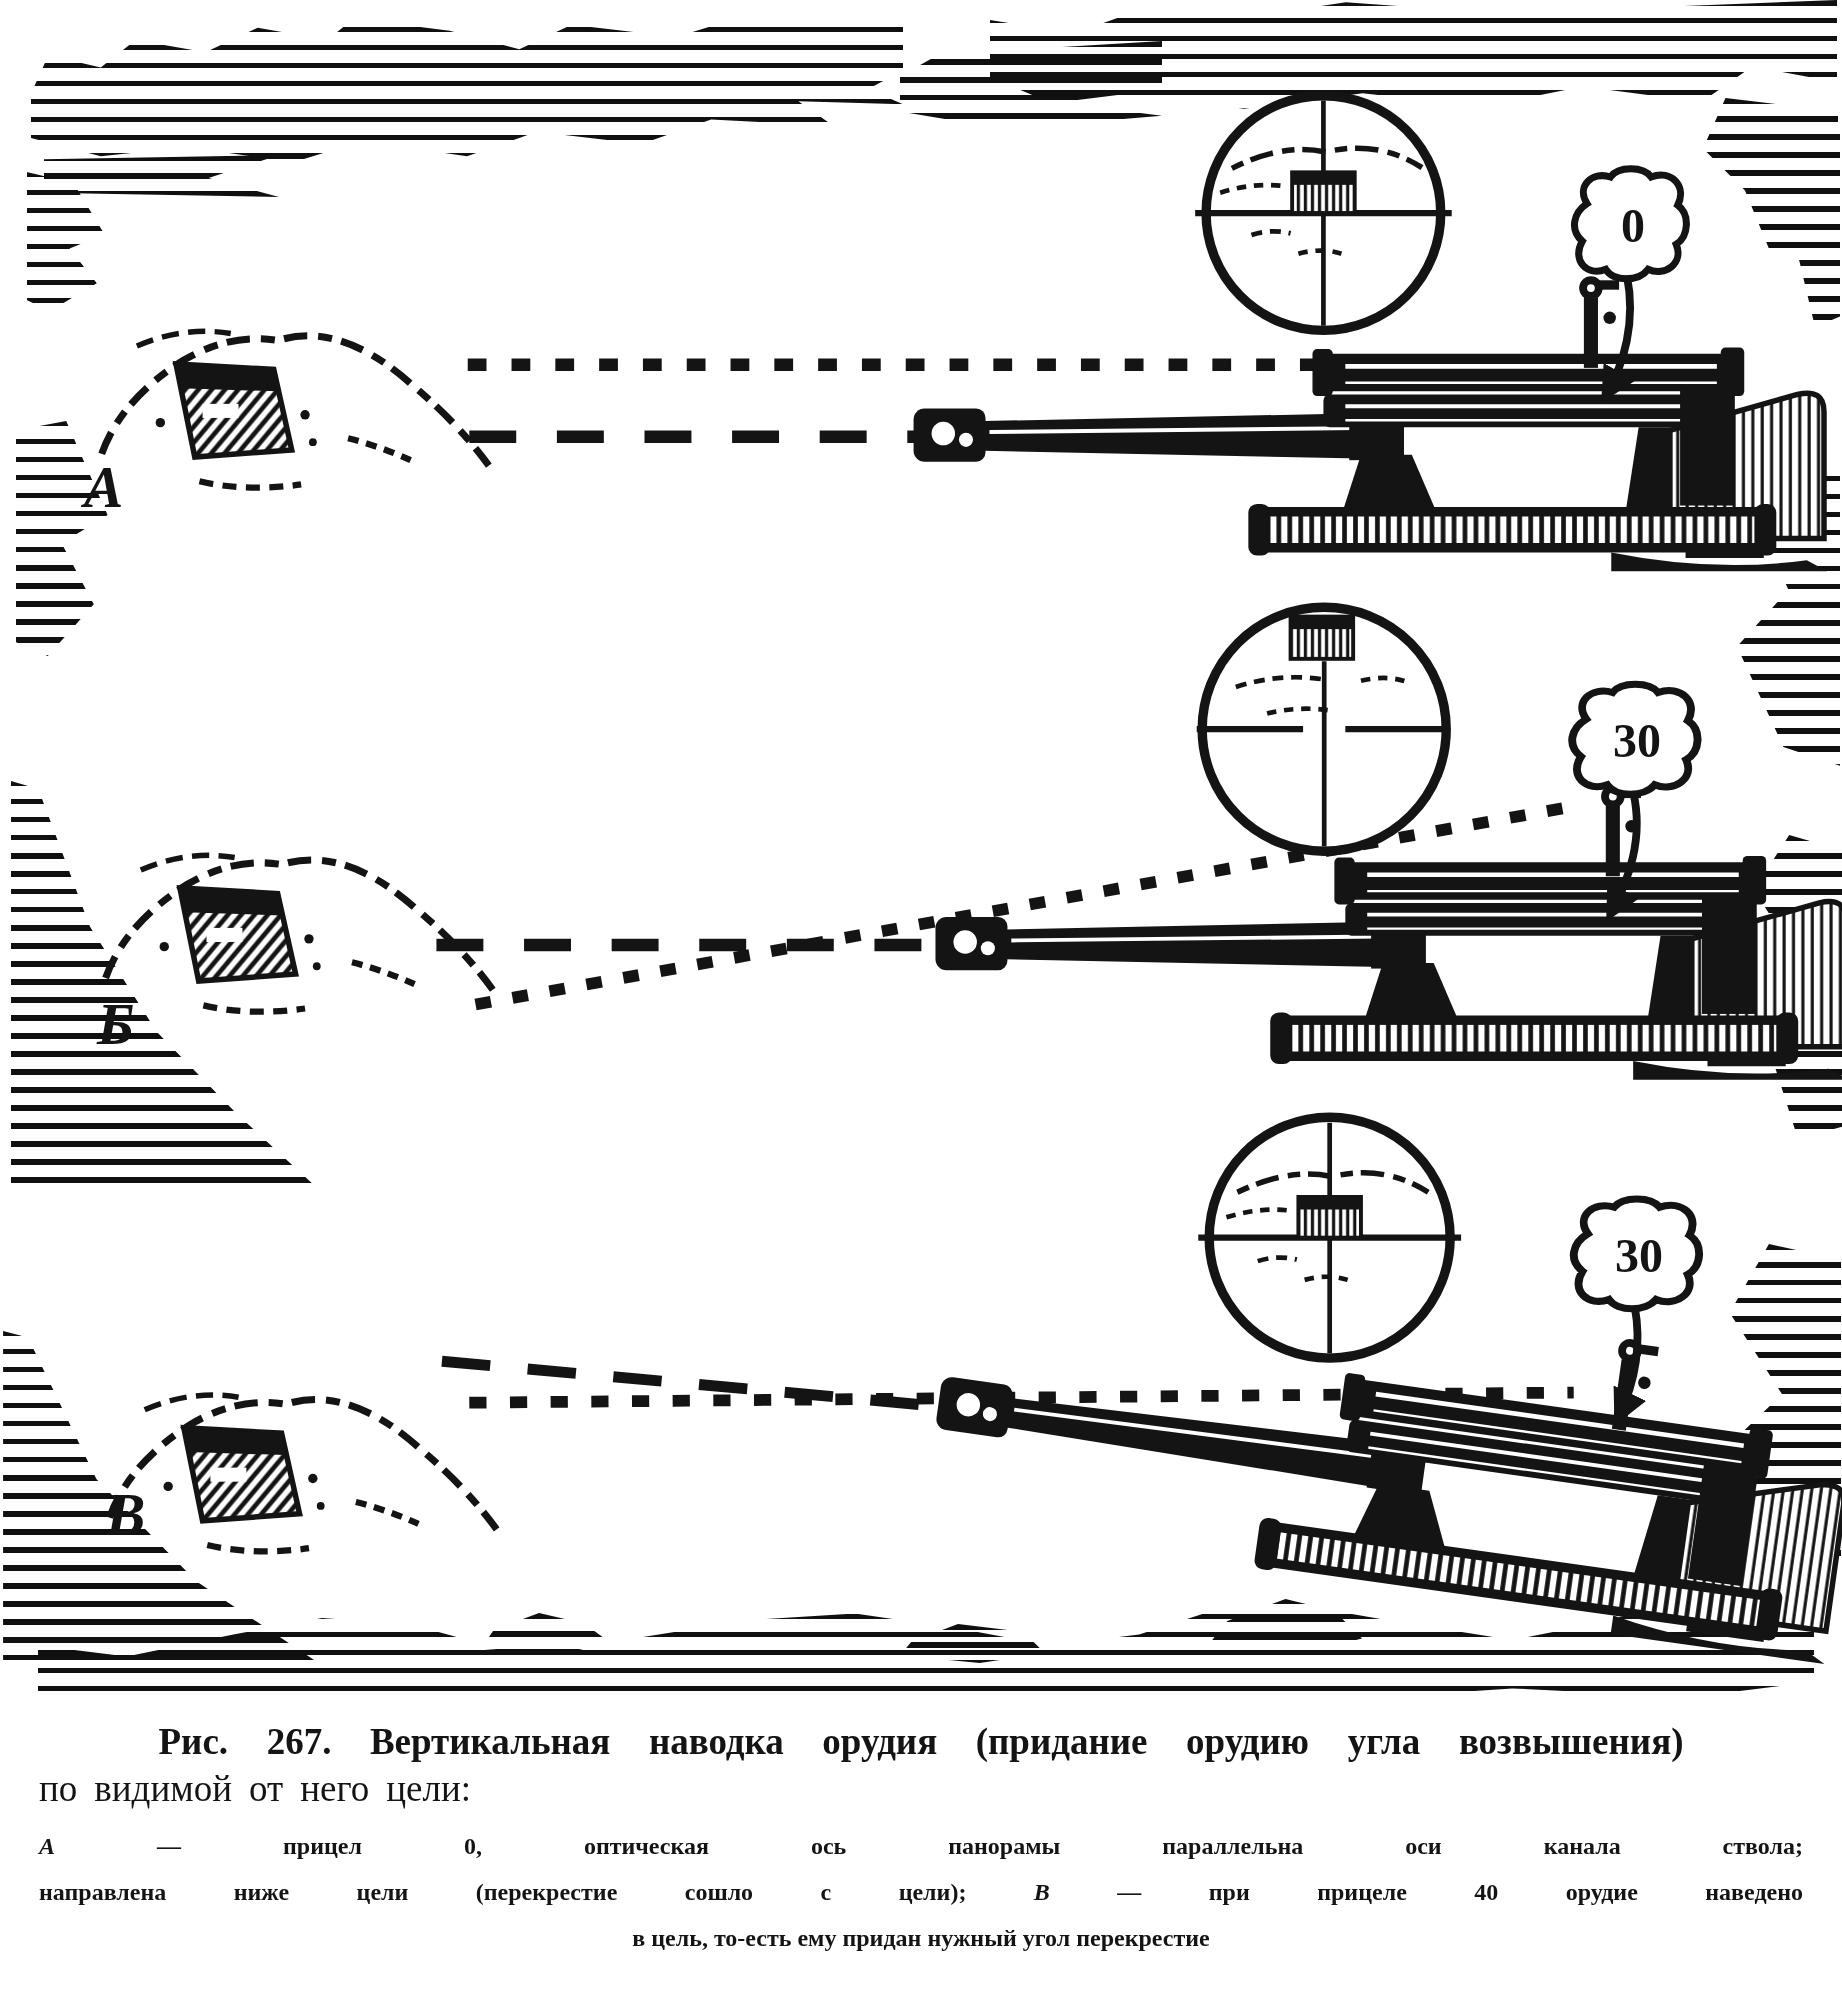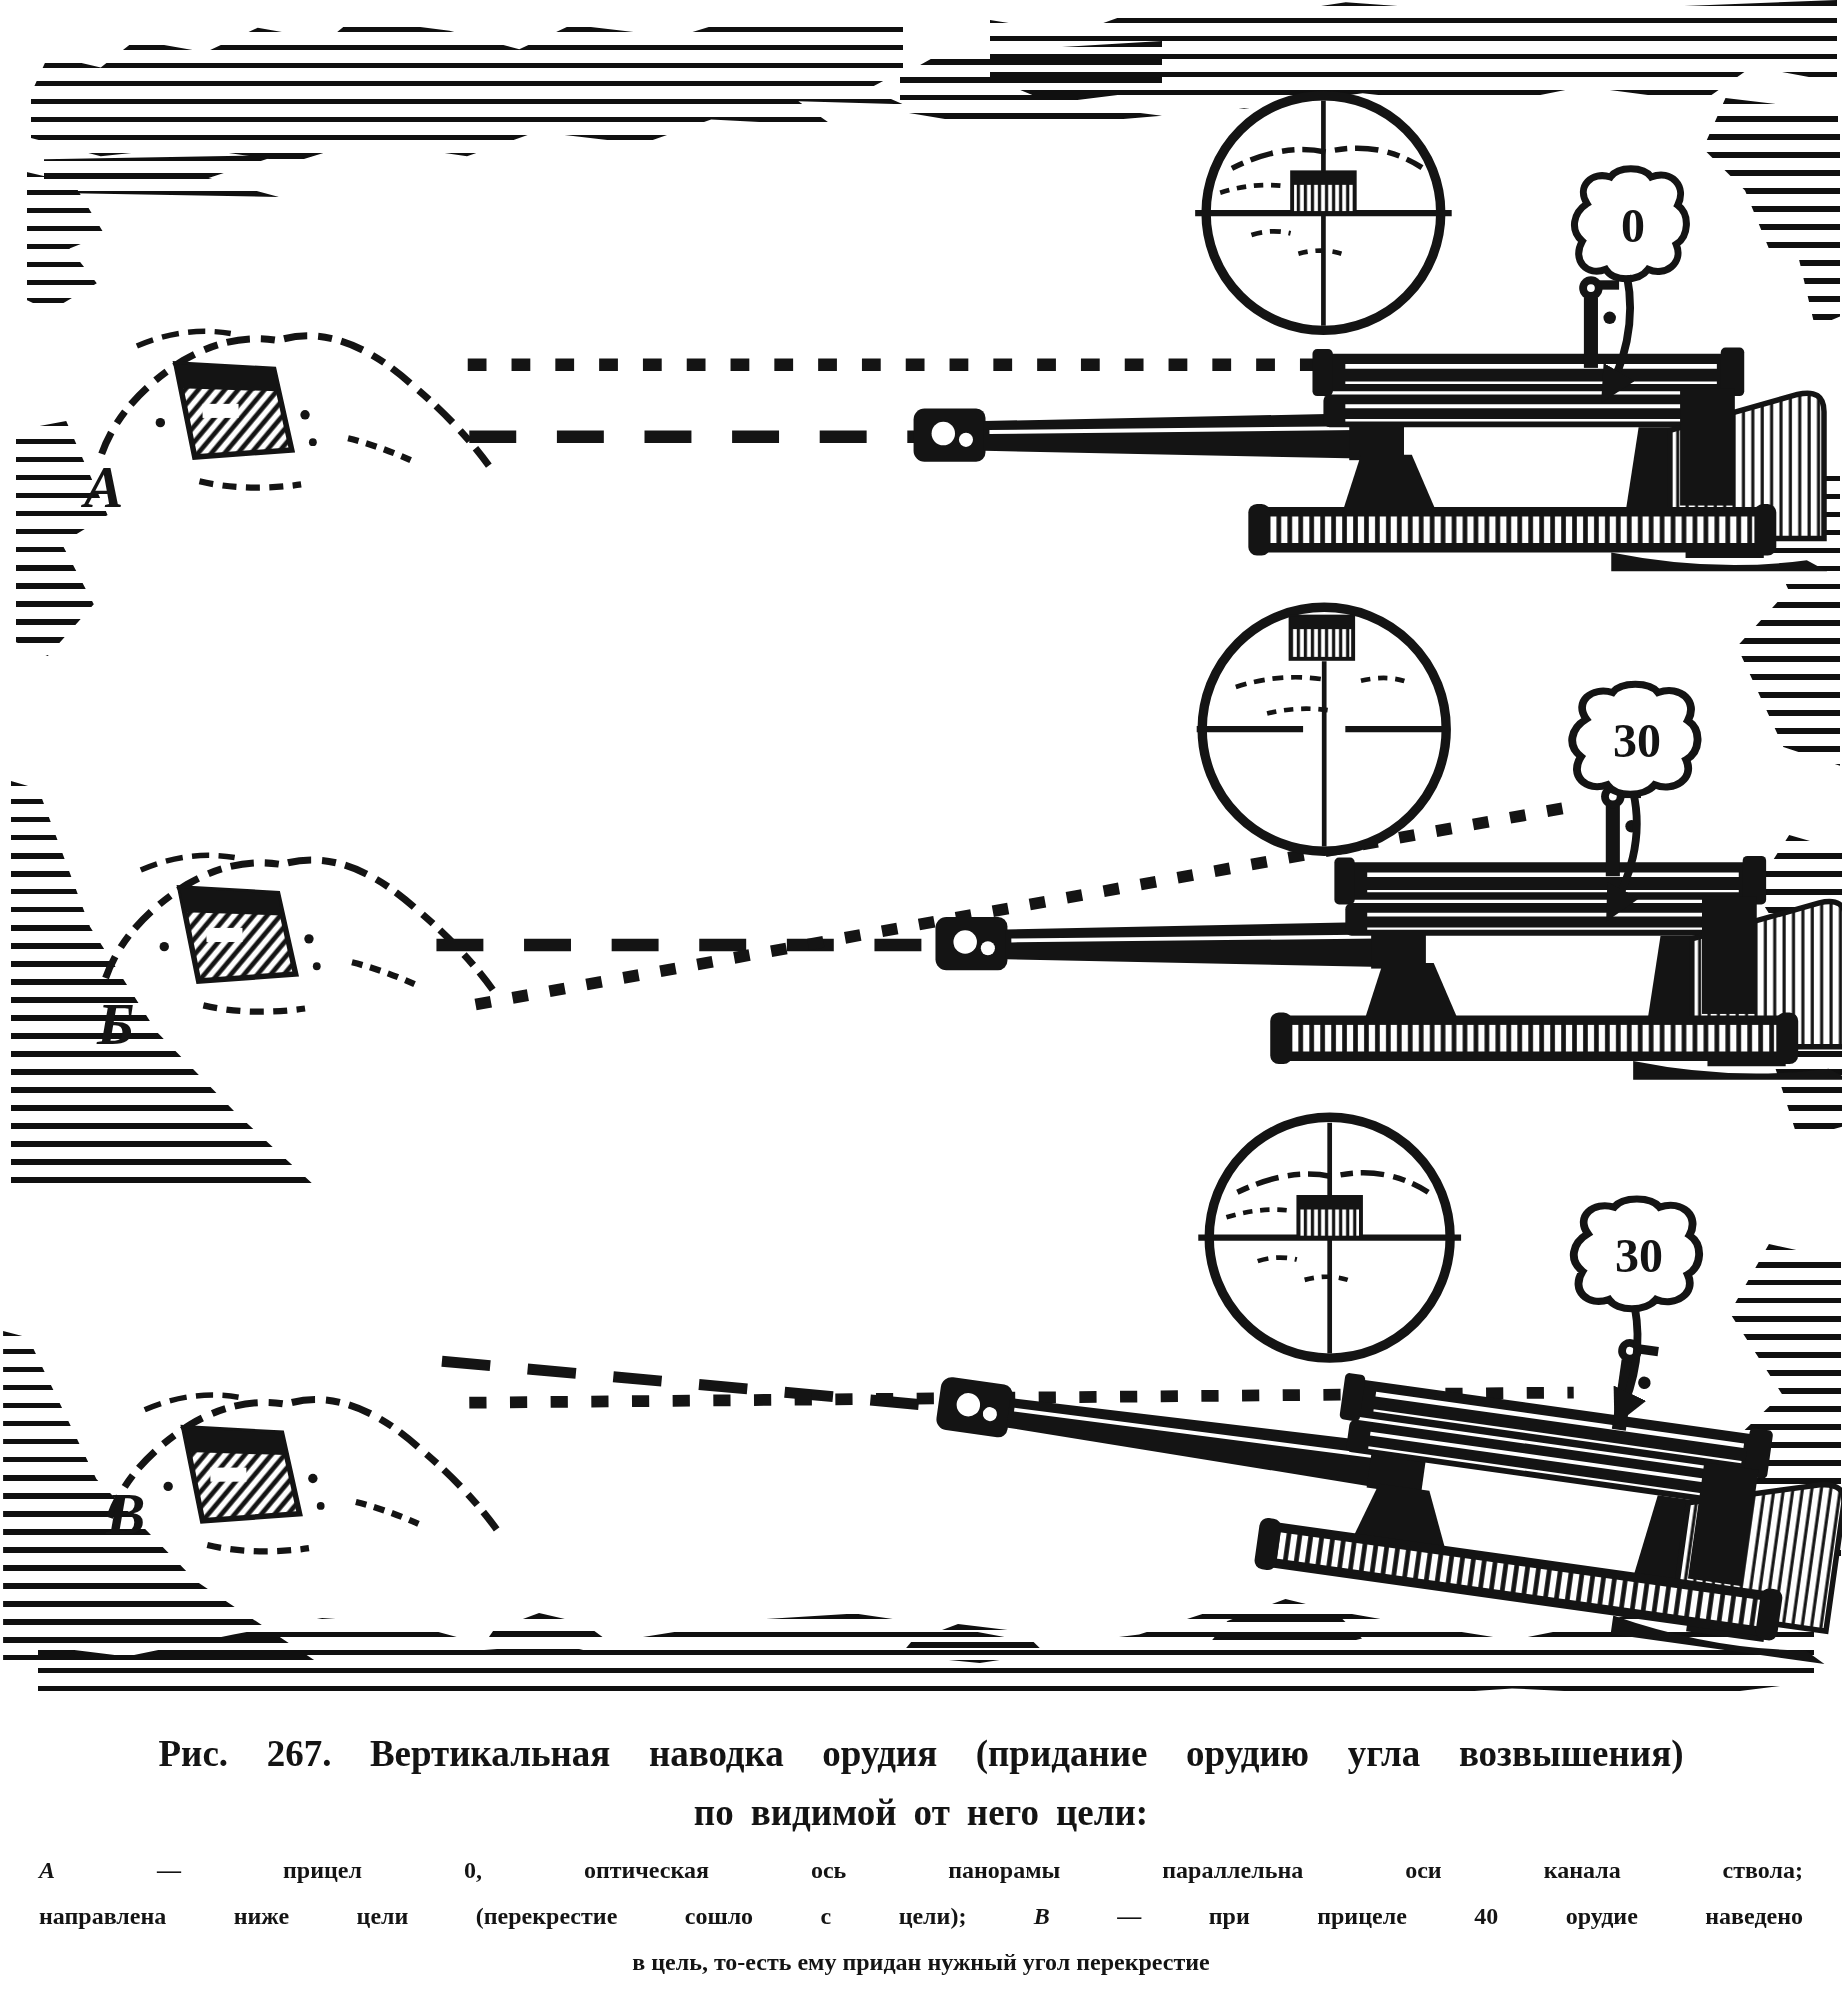--- a/index.html
+++ b/index.html
@@ -7,23 +7,23 @@
         font-family:"Liberation Serif",serif;color:#141414;}
   
   .hatch{position:absolute;background:repeating-linear-gradient(180deg,#101010 0 5.5px,transparent 5.5px 18px);}
   .scene{position:absolute;left:0;top:0;}
   
   .panel-letter{position:absolute;font-style:italic;font-weight:700;font-size:59px;line-height:1;color:#141414;}
   
   .callout-num{position:absolute;width:102px;text-align:center;font-weight:700;font-size:48px;line-height:1;color:#141414;font-family:"Liberation Serif",serif;}
   
   .caption{position:absolute;left:39px;right:39px;top:1718px;}
-  .cap-title1{width:1525px;margin:12px auto;font-weight:700;font-size:37px;line-height:47px;
+  .cap-title1{width:1525px;margin:0 auto;font-weight:700;font-size:37px;line-height:47px;
               text-align:justify;text-align-last:justify;}
-  .cap-title2{text-align:center;font-weight:700;font-size:37px;line-height:47px;word-spacing:7.8px;}
+  .cap-title2{text-align:left;font-weight:400;font-size:37px;line-height:47px;word-spacing:7.8px;}
   #cap-body{margin-top:11px;}
   .cap-line{font-weight:700;font-size:24px;line-height:46px;text-align:justify;text-align-last:justify;}
   .cap-line.center{text-align:center;text-align-last:center;}
   .cap-line .it{font-style:italic;}
 </style>
 </head>
 <body>
 
 <div class="page">
 

